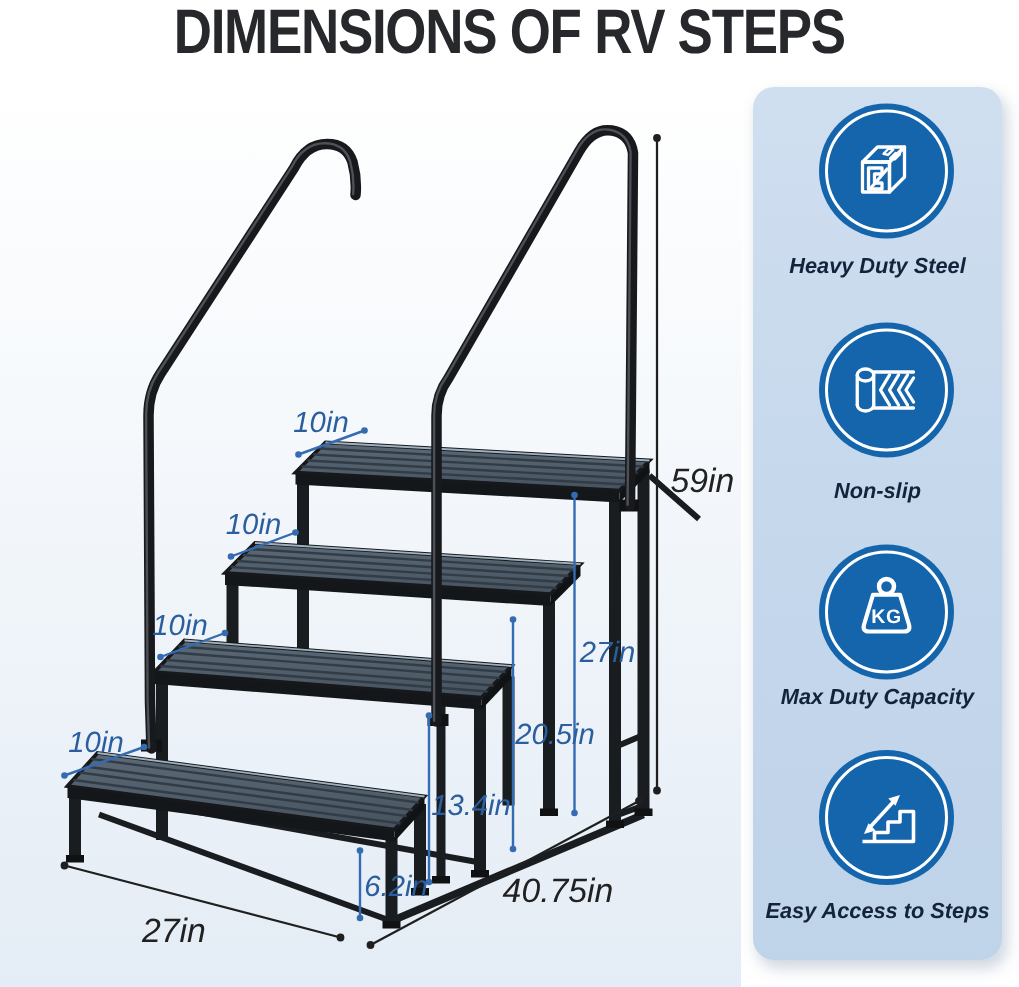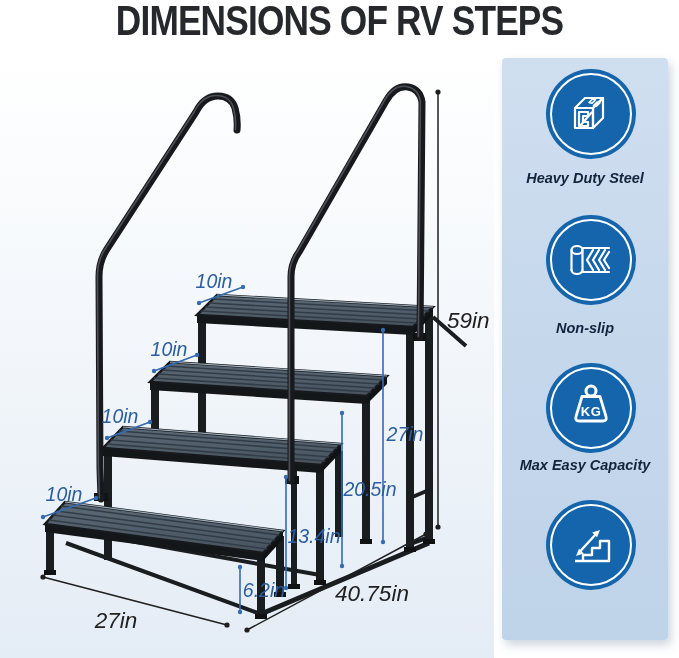--- a/index.html
+++ b/index.html
@@ -2,21 +2,21 @@
 <html><head>
 <meta charset="utf-8">
 <style>
   html,body{margin:0;padding:0;background:#fff;}
   .canvas{position:relative;width:679px;height:658px;background:#ffffff;overflow:hidden;
           font-family:"Liberation Sans",sans-serif;padding-left:21px;}
   .title{position:absolute;left:0;top:0;width:679px;text-align:center;
          font-size:42px;font-weight:bold;color:#26282b;letter-spacing:-1px;
          transform:scaleX(.84);transform-origin:50% 0;white-space:nowrap;line-height:1.0;}
   .diagram-svg{position:absolute;left:0;top:0;}
-  .sidebar{position:absolute;left:502px;top:58px;width:166px;height:582px;border-radius:4px;
+  .sidebar{position:absolute;left:502px;top:58px;width:166px;height:582px;border-radius:14px;
            background:linear-gradient(180deg,#d0dff0 0%,#c6d8ec 45%,#bfd3e9 100%);
            box-shadow:3px 5px 10px rgba(90,115,150,.30);}
   .feature{position:absolute;left:0;width:178px;text-align:center;}
   .circle{position:relative;width:90px;height:90px;margin:0 auto;border-radius:50%;
           background:#1565ad;display:flex;align-items:center;justify-content:center;}
   .circle::after{content:"";position:absolute;inset:4px;border:2.5px solid #ffffff;border-radius:50%;}
   .feature-label{position:absolute;left:0;width:166px;text-align:center;
                  font-size:14.5px;font-weight:bold;font-style:italic;color:#13233b;}
   svg text.dim-blue{font-family:"Liberation Sans",sans-serif;font-style:italic;font-size:19.5px;fill:#2b5e9e;}
   svg text.dim-black{font-family:"Liberation Sans",sans-serif;font-style:italic;font-size:22.5px;fill:#212121;}
@@ -222,27 +222,28 @@
 
     <div class="feature" style="top:305px;">
       <div class="circle">
         <svg width="56" height="56" viewBox="0 0 56 56" fill="none">
           <circle cx="28" cy="11" r="5" stroke="#ffffff" stroke-width="3"></circle>
           <path d="M19,16.5 h18 l6,20 q1.2,4.5 -3.2,4.5 h-23.6 q-4.4,0 -3.2,-4.5 z" stroke="#ffffff" stroke-width="2.8" stroke-linejoin="round"></path>
           <text class="kg" x="28" y="35.5" text-anchor="middle">KG</text>
         </svg>
       </div>
     </div>
-    <div class="feature-label" style="top:399px;">Max Easy Capacity</div>
+    <div class="feature-label" style="top:399px;">Max Duty Capacity</div>
 
     <div class="feature" style="top:442px;">
       <div class="circle">
         <svg width="56" height="56" viewBox="0 0 56 56" fill="none" stroke="#ffffff" stroke-width="2.4" stroke-linejoin="round">
           <path d="M12,44 L46,44 L46,24 L37,24 L37,31 L29,31 L29,38 L20,38 L20,44"></path>
           <path d="M16.5,35 L33.5,16.5"></path>
           <polygon points="37,13 29.2,15.4 34,20.2" fill="#ffffff" stroke="none"></polygon>
           <polygon points="13,39 20.8,36.6 16,31.8" fill="#ffffff" stroke="none"></polygon>
         </svg>
       </div>
     </div>
+    <div class="feature-label" style="top:542px;">Easy Access to Steps</div>
 
   </aside>
 </div>
 
 </body></html>

